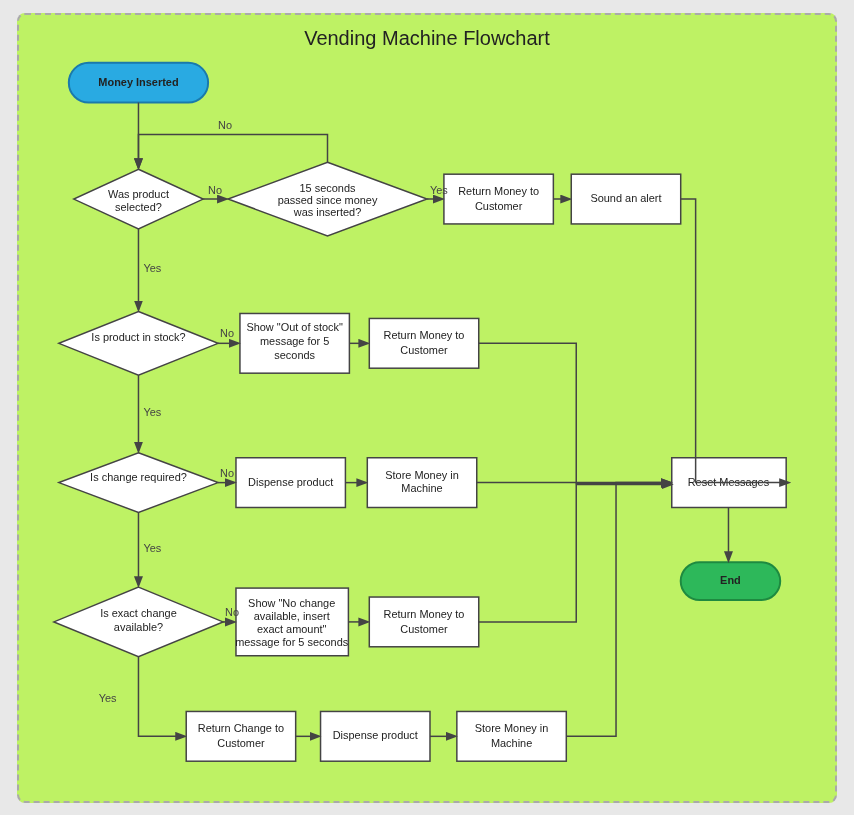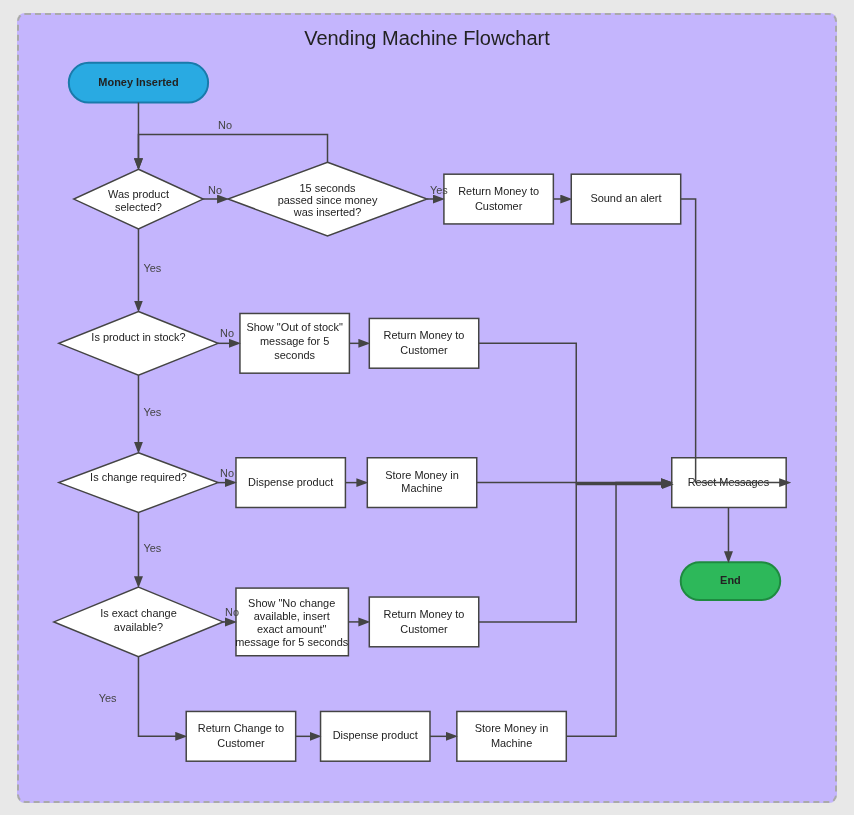--- a/index.html
+++ b/index.html
@@ -6,21 +6,21 @@
     body {
       background: #e8e8e8;
       font-family: Arial, sans-serif;
       width: 854px;
       height: 815px;
       display: flex;
       align-items: center;
       justify-content: center;
     }
     .flowchart-container {
-      background: #c4b5fd;
+      background: #bef264;
       border: 2px dashed #aaa;
       border-radius: 8px;
       width: 820px;
       height: 790px;
       position: relative;
       overflow: hidden;
     }
     .chart-title {
       text-align: center;
       font-size: 20px;

